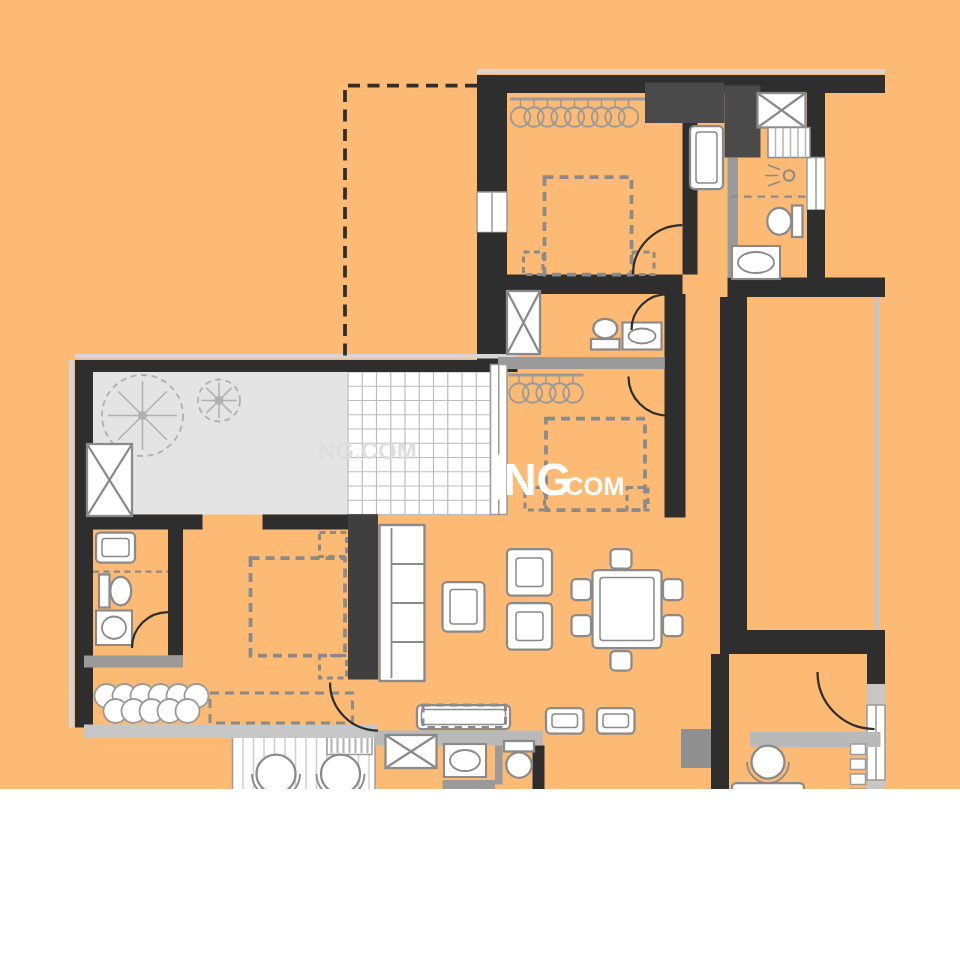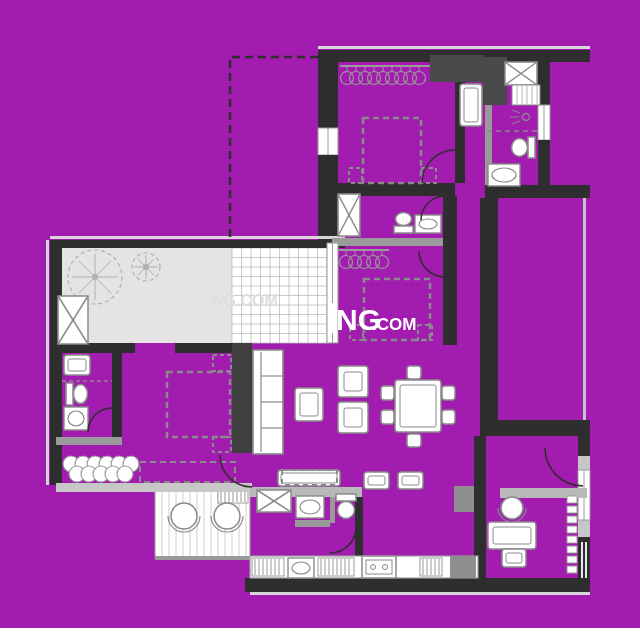--- a/index.html
+++ b/index.html
@@ -1,16 +1,16 @@
 <!DOCTYPE html>
 <html><head>
 <meta charset="utf-8">
 <style>
   html,body{margin:0;padding:0;background:#ffffff;}
-  .stage{position:relative;width:640px;height:628px;background:#a21caf;overflow:hidden;
+  .stage{position:relative;width:640px;height:526px;background:#fdba74;overflow:hidden;
          font-family:"Liberation Sans",sans-serif;}
   svg{position:absolute;left:0;top:0;}
   svg text{font-family:"Liberation Sans","DejaVu Sans",sans-serif;font-weight:bold;}
 </style>
 </head>
 <body>
 
 <div class="stage">
   <div id="plan">
       <svg width="640" height="640" viewBox="0 0 640 640">

